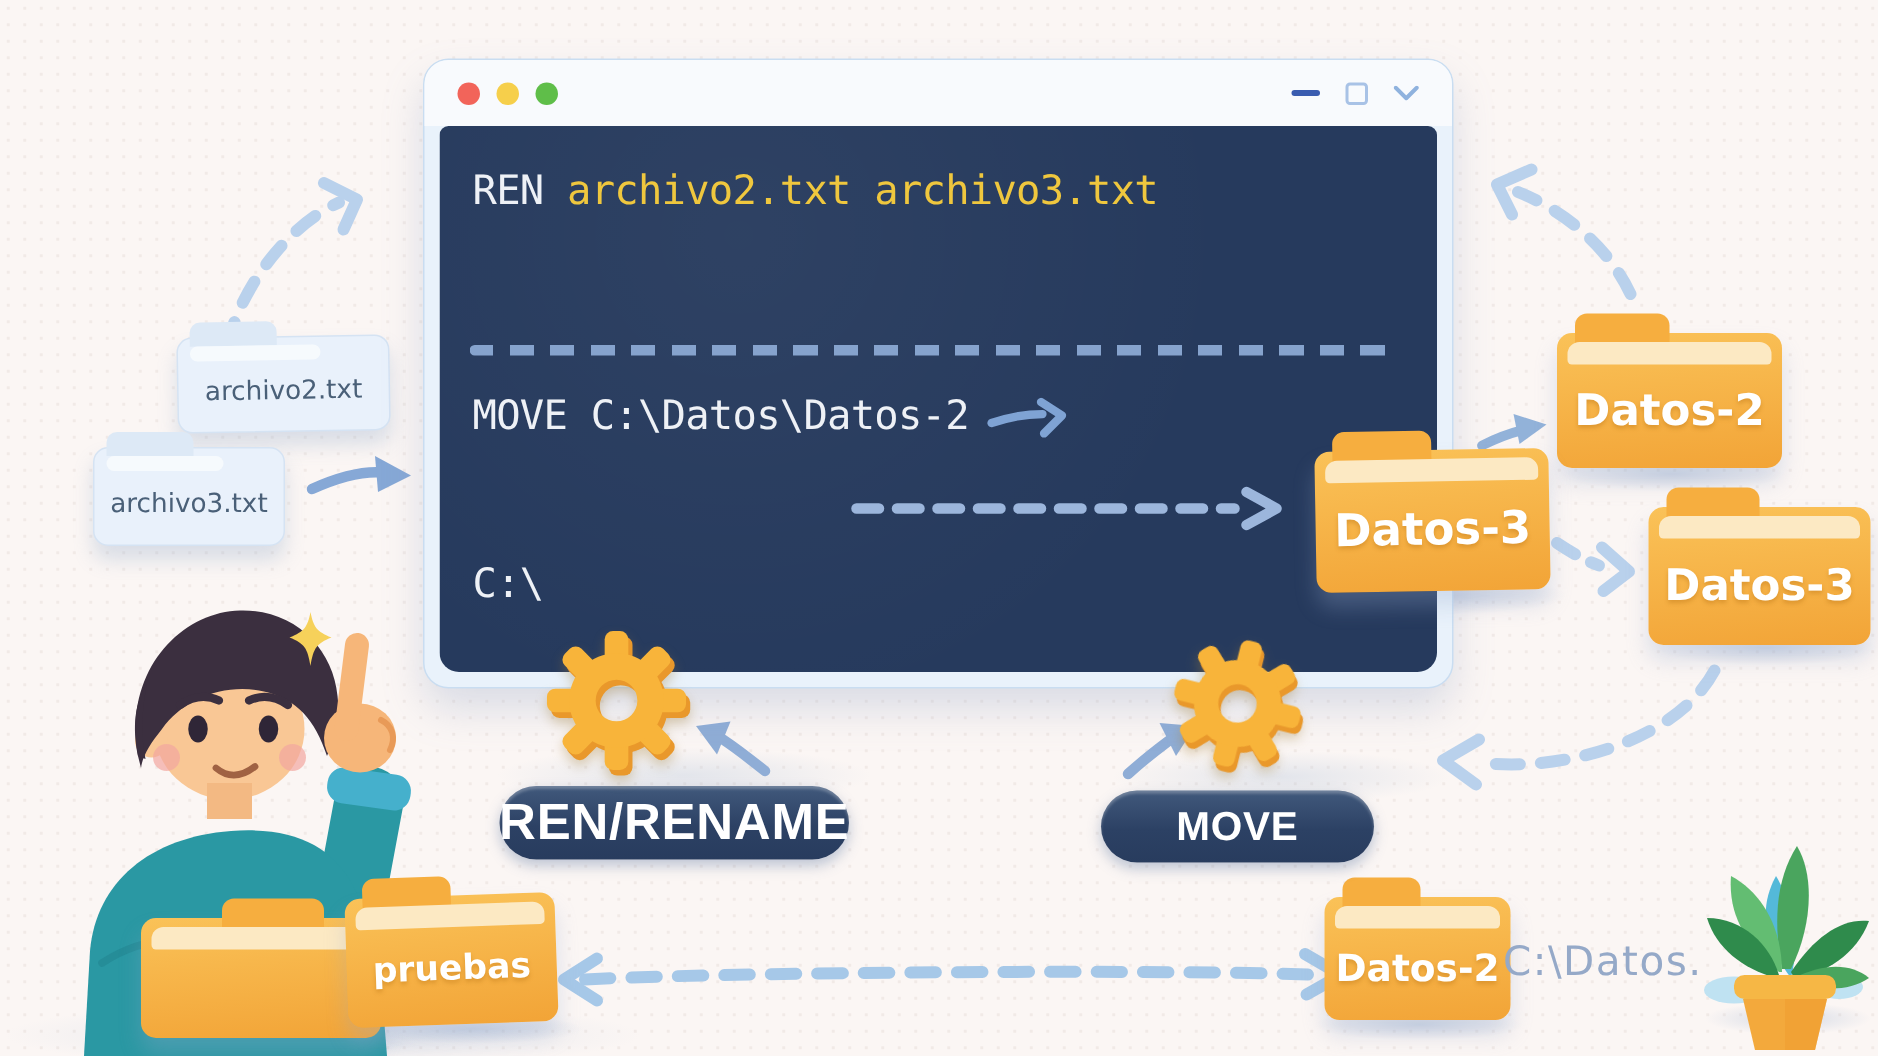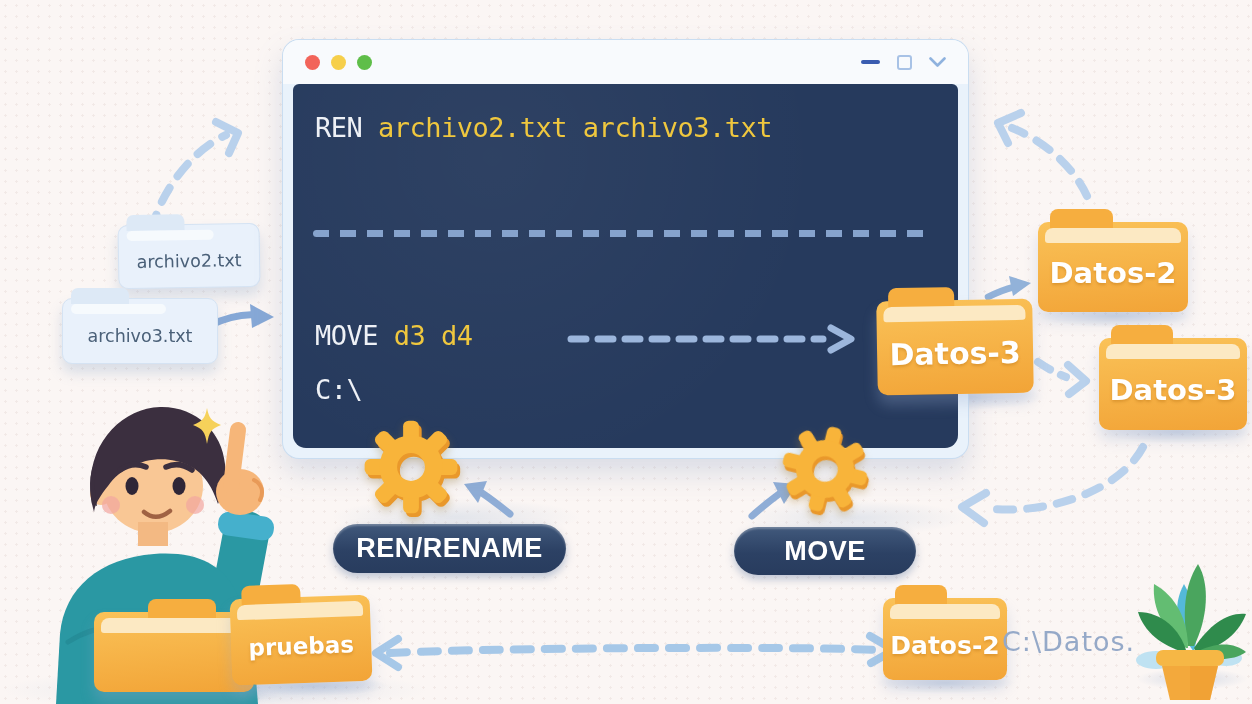--- a/index.html
+++ b/index.html
@@ -44,21 +44,21 @@
   
   .filecard{ position:absolute; background:#e9f1fb; border:1px solid #d5e3f3; border-radius:10px;
     box-shadow:0 9px 13px rgba(140,165,200,.30); z-index:8;
     display:flex; align-items:center; justify-content:center; padding-top:10px;
     color:#4a6078; font-size:17.5px; }
   .filecard::before{ content:""; position:absolute; top:-11px; left:8px; width:58px; height:16px;
     background:#dde9f6; border-radius:7px 7px 0 0; }
   .filecard::after{ content:""; position:absolute; top:5px; left:8px; width:62%; height:10px;
     background:#f6fafd; border-radius:5px; }
   #file1{ left:118px; top:224px; width:142px; height:64px; transform:rotate(-1deg); }
-  #file2{ left:62px;  top:298px; width:156px; height:66px; }
+  #file2{ left:62px;  top:298px; width:128px; height:66px; }
 
   
   .folder{ position:absolute; border-radius:10px;
     background:linear-gradient(175deg,#fac258 0%, #f2a437 100%);
     box-shadow:0 10px 14px rgba(150,170,205,.30);
     display:flex; align-items:center; justify-content:center; padding-top:12px;
     color:#fff; font-weight:bold; text-shadow:0 2px 3px rgba(190,120,25,.45); }
   .folder::before{ content:""; position:absolute; top:-13px; left:12px; width:42%; height:22px;
     background:#f6ae3f; border-radius:8px 8px 0 0; }
   .folder::after{ content:""; position:absolute; top:6px; left:7px; right:7px; height:15px;
@@ -74,21 +74,21 @@
   #laptop{ left:200px; top:616px; width:92px; height:44px; background:#3fb6cf; border-radius:10px; z-index:21; }
 
   #path-caption{ left:1002px; top:626px; font-size:27px; color:#95a9c8; z-index:8; letter-spacing:1px; }
 
   
   .pill{ position:absolute; border-radius:26px; z-index:15;
     background:linear-gradient(180deg,#41597c 0%, #2c4164 55%, #283c5e 100%);
     box-shadow:0 4px 9px rgba(70,100,150,.35), inset 0 2px 2px rgba(255,255,255,.25);
     display:flex; align-items:center; justify-content:center;
     color:#fff; font-weight:bold; font-family:"Liberation Sans", sans-serif; letter-spacing:.5px; }
-  #pill-ren{ left:333px; top:524px; width:233px; height:49px; font-size:27px; }
+  #pill-ren{ left:333px; top:524px; width:233px; height:49px; font-size:34px; }
   #pill-move{ left:734px; top:527px; width:182px; height:48px; font-size:27px; }
 
   
   #arrows{ position:absolute; left:0; top:0; z-index:6; pointer-events:none; }
   .gear{ position:absolute; z-index:42; filter:drop-shadow(0 4px 4px rgba(160,130,60,.35)); }
   #gear-ren{ left:360px; top:416px; }
   #gear-move{ left:778px; top:422px; transform:rotate(14deg); }
   #person{ left:48px; top:392px; z-index:20; }
   #sparkle{ left:188px; top:406px; z-index:21; }
   #plant{ left:1128px; top:556px; z-index:9; }
@@ -116,21 +116,24 @@
       <span id="min-icon"></span>
       <span id="max-icon"></span>
       <svg width="17" height="11" viewBox="0 0 17 11">
         <polyline points="1.5,1.5 8.5,8.5 15.5,1.5" fill="none" stroke="#8fb2de" stroke-width="2.6" stroke-linecap="round" stroke-linejoin="round"></polyline>
       </svg>
     </span>
   </div>
   <div id="screen">
     <div class="t-line" id="t-line1"><span>REN</span><span> </span><span class="t-args">archivo2.txt archivo3.txt</span></div>
     <div id="t-separator"></div>
-    <div class="t-line" id="t-line4"><span>MOVE</span><span> </span><span class="t-args">d3 d4</span></div>
+    <div class="t-line" id="t-line3"><span>MOVE</span><span> </span><span>C:\Datos\Datos-2</span><svg id="t-move-arrow" width="56" height="28" viewBox="0 0 56 28">
+          <path d="M3,17 C15,13 26,11 37,11" fill="none" stroke="#7fa3d4" stroke-width="5.5" stroke-linecap="round"></path>
+          <path d="M36,3 L50,12 L38,24" fill="none" stroke="#7fa3d4" stroke-width="5.5" stroke-linecap="round" stroke-linejoin="round"></path>
+        </svg></div>
     <svg id="t-dashed-arrow" width="296" height="30" viewBox="0 0 296 30">
       <path d="M6,15 H258" fill="none" stroke="#9cb6dc" stroke-width="7" stroke-linecap="round" stroke-dasharray="15 12"></path>
       <path d="M266,4 L286,15 L266,26" fill="none" stroke="#9cb6dc" stroke-width="7" stroke-linecap="round" stroke-linejoin="round"></path>
     </svg>
     <div class="t-line" id="t-line5"><span>C:\</span></div>
   </div>
 </div>
 
 <div class="filecard" id="file1">
     <span>archivo2.txt</span>

